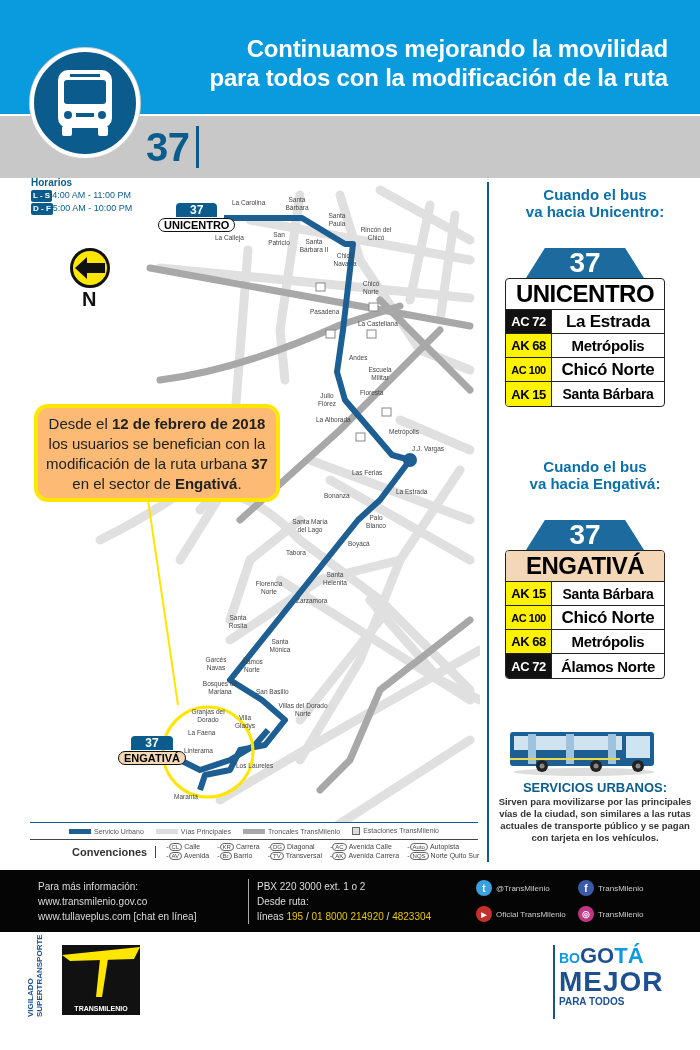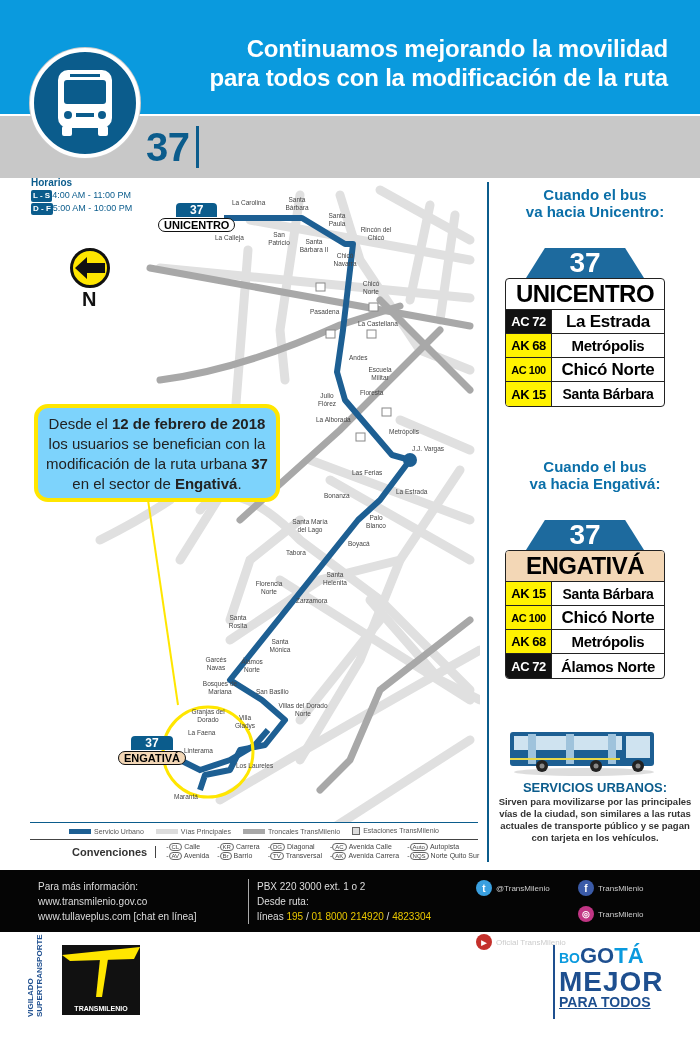--- a/index.html
+++ b/index.html
@@ -15,21 +15,21 @@
   .hor { position: absolute; left: 31px; top: 177px; font-size: 9px; color: #0b5c8c; line-height: 12px; }
   .hor b { font-size: 10px; }
   .hor .tag { display:inline-block; background:#0b5c8c; color:#fff; font-weight:bold; padding: 0 2px; border-radius: 2px; font-size: 8px; }
   .compass { position: absolute; left: 70px; top: 248px; width: 40px; height: 40px; border-radius: 50%; background: #ffe600; border: 3px solid #111; display:flex; align-items:center; justify-content:center; }
   .compass-n { position: absolute; left: 82px; top: 288px; font-weight: bold; font-size: 20px; color: #111; }
 
   .sign-small { position: absolute; text-align:center; }
   .sign-small .num { background:#0b5c8c; color:#fff; font-weight:bold; font-size:12px; border-radius:4px 4px 0 0; padding: 0 14px; display:inline-block; }
   .sign-small .name { border:1.5px solid #111; border-radius:7px; font-weight:bold; font-size:11px; padding: 0 5px; background:#fff; }
 
-  .callout { position: absolute; left: 34px; top: 404px; width: 246px; height: 98px; border: 4px solid #ffe600; border-radius: 14px; background: #7dd3fc; text-align: center; font-size: 15px; line-height: 20px; color: #222; padding-top: 6px; }
+  .callout { position: absolute; left: 34px; top: 404px; width: 246px; height: 98px; border: 4px solid #ffe600; border-radius: 14px; background: #fdba74; text-align: center; font-size: 15px; line-height: 20px; color: #222; padding-top: 6px; }
 
   .legend-row { position: absolute; left: 30px; top: 822px; width: 448px; border-top: 1.5px solid #0b5c8c; border-bottom: 1.5px solid #444; height: 18px; display:flex; align-items:center; justify-content:center; gap: 12px; font-size: 7px; color: #555; }
   .legend-row .sw { display:inline-block; width: 22px; height: 5px; margin-right: 3px; vertical-align: middle; }
   .conv { position: absolute; left: 30px; top: 843px; width: 450px; display:flex; align-items:center; font-size: 7px; color: #444; }
   .conv .title { font-weight: bold; font-size: 11px; margin: 0 10px 0 42px; padding-right: 8px; border-right: 1px solid #444; color:#333; }
   .conv .grid { display:grid; grid-template-columns: repeat(5, auto); column-gap: 8px; row-gap: 1px; }
   .conv .ab { display:inline-block; border:1px solid #666; border-radius:6px; padding:0 2px; font-size:6px; margin-right:2px; }
 
   .divider-v { position: absolute; left: 487px; top: 182px; width: 2px; height: 680px; background: #0b5c8c; }
   .side-h { position: absolute; left: 500px; width: 190px; color: #0b6fa8; font-weight: bold; font-size: 15px; line-height: 17px; text-align: center; }
@@ -57,21 +57,21 @@
   .tm-logo .tx { position:absolute; bottom: 3px; left: 0; width: 100%; text-align:center; color:#fff; font-size: 7px; font-weight:bold; }
   .vig { position:absolute; left: 26px; top: 14px; width: 16px; height: 68px; color:#1e4f8f; font-size: 8px; font-weight:bold; writing-mode: vertical-rl; transform: rotate(180deg); }
   .alc { position:absolute; left: 476px; top: 10px; width: 80px; text-align:center; font-size: 8px; font-weight:bold; color:#111; line-height: 10px; }
   .shield { width: 34px; height: 44px; margin: 0 auto 4px; background:#ffd800; border: 2px solid #1e4f8f; border-radius: 0 0 14px 14px; display:flex; align-items:center; justify-content:center; }
   .bog-div { position:absolute; left: 553px; top: 10px; width: 2px; height: 74px; background: #1e4f8f; }
   .bog { position:absolute; left: 559px; top: 10px; width: 110px; color:#1e4f8f; font-weight:bold; }
   .bog .l1 { font-size: 22px; line-height: 22px; }
   .bog .l1 .s { font-size: 14px; color:#0a9ade; }
   .bog .l1 .a { color:#0a9ade; }
   .bog .l2 { font-size: 28px; line-height: 26px; letter-spacing: 1px; }
-  .bog .l3 { font-size: 14px; line-height: 14px; text-decoration: underline; }
+  .bog .l3 { font-size: 10px; line-height: 14px; }
   .maplabel { position:absolute; font-size: 6.5px; color:#444; text-align:center; line-height: 8px; }
 </style>
 </head>
 <body>
 
 <div class="header-blue"></div>
 <div class="header-gray"></div>
 <div class="header-title">
   <div>Continuamos mejorando la movilidad</div>
   <div>para todos con la modificación de la ruta</div>
@@ -317,21 +317,21 @@
     <div><span>líneas </span><span class="y">195</span> / <span class="y">01 8000 214920</span> / <span class="y">4823304</span></div>
   </div>
   <div class="soc" style="left:476px;top:10px;">
       <span class="ic" style="background:#3aa0e0">t</span>
       <span>@TransMilenio</span>
     </div>
   <div class="soc" style="left:578px;top:10px;">
       <span class="ic" style="background:#3b5ba8">f</span>
       <span>TransMilenio</span>
     </div>
-  <div class="soc" style="left:476px;top:36px;margin-top:28px;">
+  <div class="soc" style="left:476px;top:36px;">
       <span class="ic" style="background:#c4302b;font-size:7px">▶</span>
       <span>Oficial TransMilenio</span>
     </div>
   <div class="soc" style="left:578px;top:36px;">
       <span class="ic" style="background:#c13584;font-size:9px">◎</span>
       <span>TransMilenio</span>
     </div>
 </div>
 
 <div class="logos">

